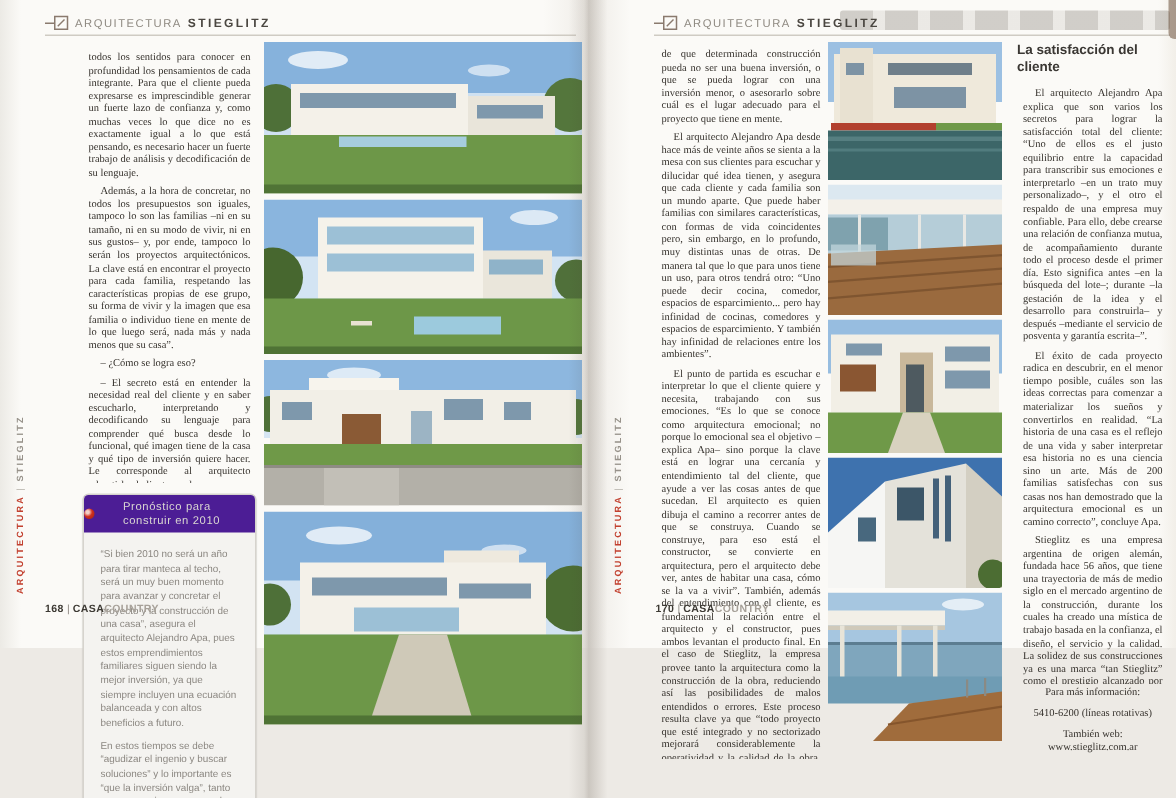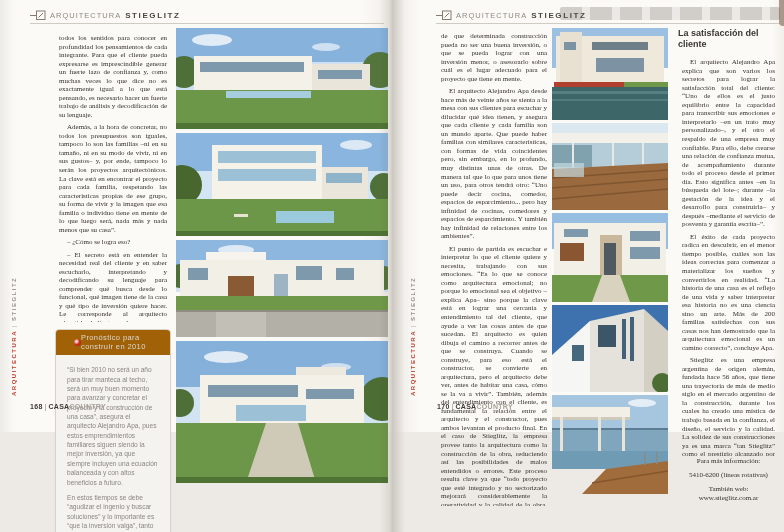--- a/index.html
+++ b/index.html
@@ -29,22 +29,22 @@
 
   
   p{margin:4px;font-size:7px;line-height:1.22;text-align:justify;color:#34302b;}
   p.ind{text-indent:8px;}
   .colL1{position:absolute;left:55px;top:30px;width:116px;}
   .colL1 .paras{height:292px;overflow:hidden;}
 
   
   .box{margin-top:7px;border-radius:4px;overflow:hidden;border:1px solid #d6d3cd;background:#f4f3f0;
     box-shadow:0 1px 1px rgba(0,0,0,.08);}
-  .boxhead{background:#a16207;color:#dad7d2;font:7.5px/1.15 "Liberation Sans", sans-serif;
-    letter-spacing:.4px;padding:4px 18px;display:flex;gap:0;align-items:center;}
+  .boxhead{background:#4c1d95;color:#dad7d2;font:7.5px/1.15 "Liberation Sans", sans-serif;
+    letter-spacing:.4px;padding:4px 0;display:flex;gap:19px;align-items:center;}
   .dot{width:7px;height:7px;border-radius:50%;flex:none;
     background:radial-gradient(circle at 35% 35%, #f2cfc6 0 1px, #cf2f1d 3px, #8e1f12 7px);}
   .boxbody{padding:6px 7px 8px;font:6.6px/1.42 "Liberation Sans", sans-serif;color:#8b8781;}
   .boxbody p{font:inherit;color:inherit;text-align:left;}
   .boxbody p + p{margin-top:6px;}
 
   
   .photosL{position:absolute;left:176px;top:28px;width:212px;}
   .photosL svg{display:block;width:212px;margin-bottom:4px;}
   .photosR{position:absolute;left:160px;top:28px;width:116px;}

